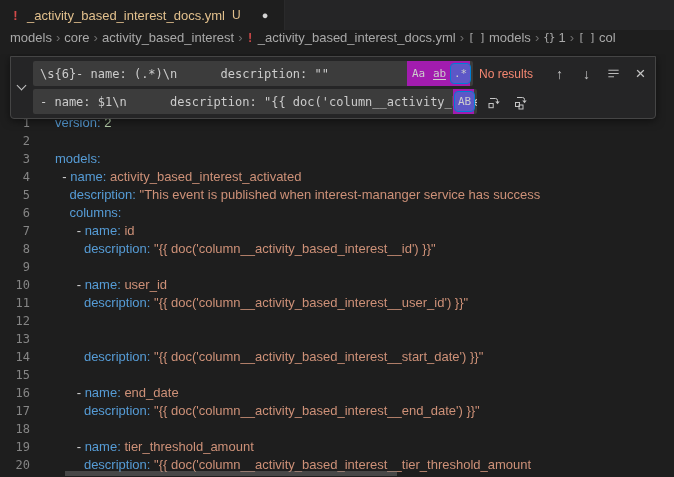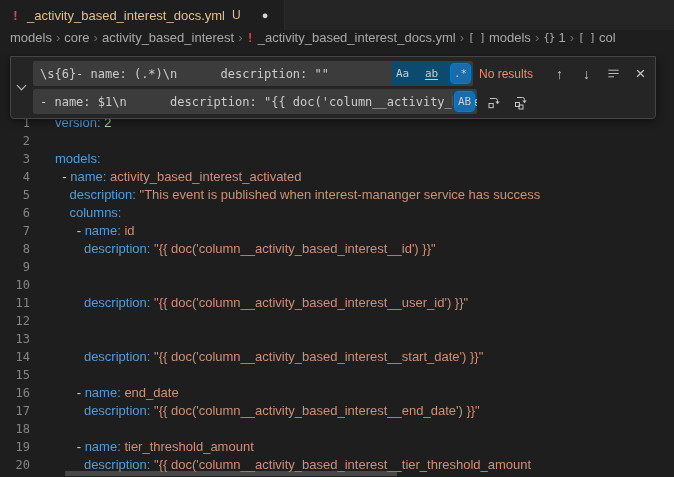--- a/index.html
+++ b/index.html
@@ -29,22 +29,22 @@
   .toggle{position:absolute;left:0;top:0;bottom:0;width:21px;display:flex;align-items:center;
     justify-content:center;cursor:pointer}
   .chev{width:7px;height:7px;border-right:1.5px solid #c5c5c5;border-bottom:1.5px solid #c5c5c5;
     transform:rotate(45deg);margin-top:-4px}
   .rows{margin-left:22px;display:flex;flex-direction:column;gap:3px}
   .frow{display:flex;align-items:center;gap:6px}
   .finput{position:relative;width:444px;height:25px;background:#3c3c3c;border-radius:2px;
     display:flex;align-items:center;overflow:hidden;cursor:text}
   .itext{font-family:"DejaVu Sans Mono",monospace;font-size:12px;color:#cccccc;
     white-space:pre;padding-left:7px}
-  .opts{position:absolute;right:3px;top:0;bottom:0;display:flex;align-items:center;gap:10px;
-    background:#0c4a6e;padding-left:2px}
+  .opts{position:absolute;right:3px;top:0;bottom:0;display:flex;align-items:center;gap:2px;
+    background:#a21caf;padding-left:2px}
   .opt{min-width:19px;height:19px;border-radius:3px;display:flex;align-items:center;
     justify-content:center;font-size:11px;color:#cccccc;cursor:pointer;padding:0 2px;
     font-family:"DejaVu Sans Mono",monospace}
   .opt.active{background:rgba(36,137,219,.55);outline:1px solid var(--accent,#007fd4)}
   .ww-inner{border-bottom:1px solid #cccccc;line-height:11px;display:inline-block}
   .result{font-size:12px;color:var(--error-text,#f48771);min-width:64px}
   .ibtn{width:21px;height:21px;display:flex;align-items:center;justify-content:center;
     color:#c5c5c5;font-size:14px;border-radius:3px;cursor:pointer;flex-shrink:0}
   .ibtn.close{font-size:17px}
   
@@ -193,20 +193,21 @@
       <div class="line">
         <span class="ln">8</span>
         <span class="lc"><span class="tok-pl">        </span><span class="tok-key">description:</span><span class="tok-pl"> </span><span class="tok-str">"{{ doc('column__activity_based_interest__id') }}"</span></span>
       </div>
       <div class="line">
         <span class="ln">9</span>
         <span class="lc"></span>
       </div>
       <div class="line">
         <span class="ln">10</span>
+        <span class="lc"><span class="tok-pl">      - </span><span class="tok-key">name:</span><span class="tok-pl"> </span><span class="tok-str">user_id</span></span>
       </div>
       <div class="line">
         <span class="ln">11</span>
         <span class="lc"><span class="tok-pl">        </span><span class="tok-key">description:</span><span class="tok-pl"> </span><span class="tok-str">"{{ doc('column__activity_based_interest__user_id') }}"</span></span>
       </div>
       <div class="line">
         <span class="ln">12</span>
         <span class="lc"></span>
       </div>
       <div class="line">

